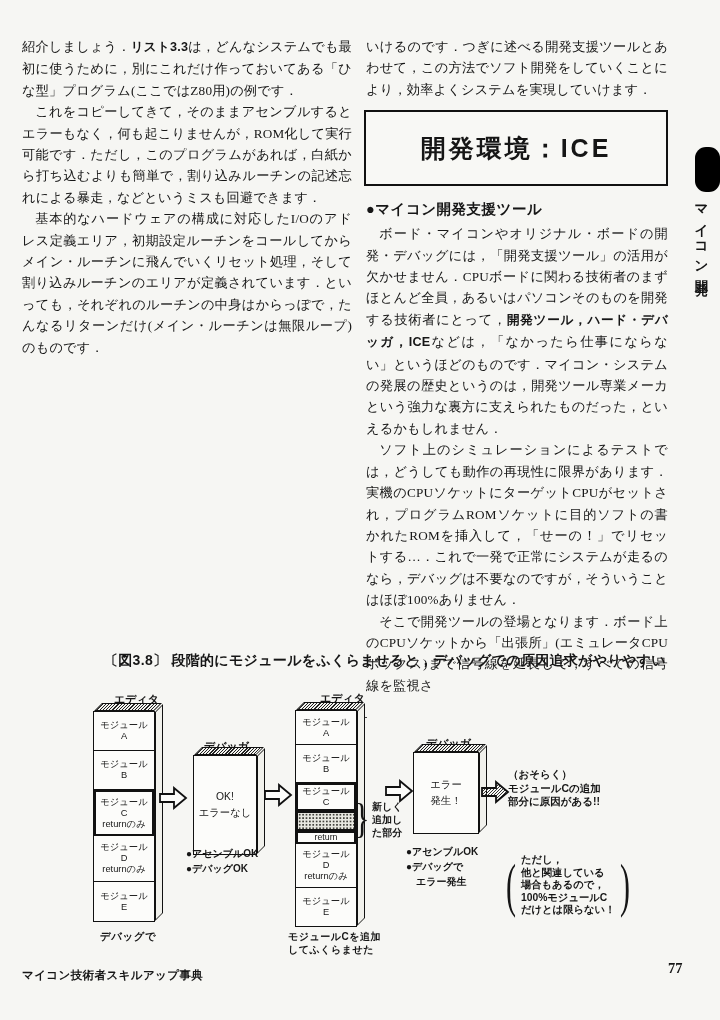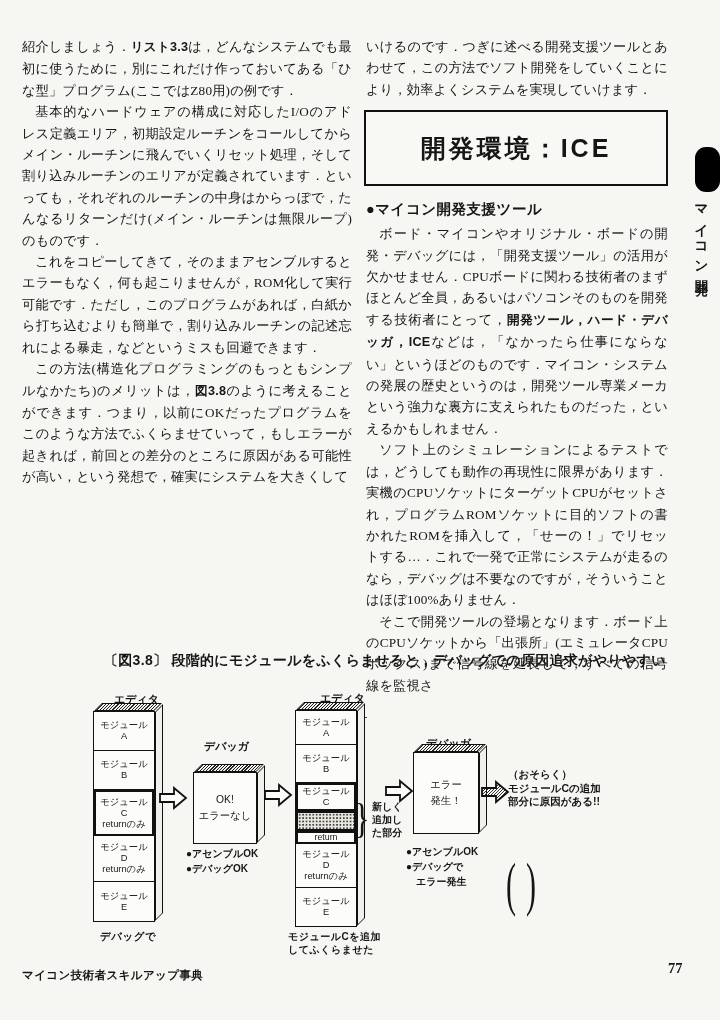--- a/index.html
+++ b/index.html
@@ -110,23 +110,22 @@
   }
   #page-number{left:668px;top:960px;font-size:14.5px;font-weight:700;}
 </style>
 </head>
 <body>
 
 <div class="abs" id="page-root" style="left:0;top:0;width:720px;height:1020px;">
 
   <div class="col" id="left-col">
     <p class="body-p"><span>紹介しましょう．</span><b>リスト3.3</b><span>は，どんなシステムでも最初に使うために，別にこれだけ作っておいてある「ひな型」プログラム(ここではZ80用)の例です．</span></p>
+    <p class="body-p indent">これをコピーしてきて，そのままアセンブルするとエラーもなく，何も起こりませんが，ROM化して実行可能です．ただし，このプログラムがあれば，白紙から打ち込むよりも簡単で，割り込みルーチンの記述忘れによる暴走，などというミスも回避できます．</p>
     <p class="body-p indent">基本的なハードウェアの構成に対応したI/Oのアドレス定義エリア，初期設定ルーチンをコールしてからメイン・ルーチンに飛んでいくリセット処理，そして割り込みルーチンのエリアが定義されています．といっても，それぞれのルーチンの中身はからっぽで，たんなるリターンだけ(メイン・ルーチンは無限ループ)のものです．</p>
-    <p class="body-p indent">これをコピーしてきて，そのままアセンブルするとエラーもなく，何も起こりませんが，ROM化して実行可能です．ただし，このプログラムがあれば，白紙から打ち込むよりも簡単で，割り込みルーチンの記述忘れによる暴走，などというミスも回避できます．</p>
-    <p class="body-p indent"><span>この方法(構造化プログラミングのもっともシンプルなかたち)のメリットは，</span><b>図3.8</b><span>のように考えることができます．つまり，以前にOKだったプログラムをこのような方法でふくらませていって，もしエラーが起きれば，前回との差分のところに原因がある可能性が高い，という発想で，確実にシステムを大きくして</span></p>
   </div>
 
   <div class="col" id="right-col">
     <p class="body-p">いけるのです．つぎに述べる開発支援ツールとあわせて，この方法でソフト開発をしていくことにより，効率よくシステムを実現していけます．</p>
     <div class="ice-box">
       <span>開発環境：ICE</span>
     </div>
     <h2 class="section-h">●マイコン開発支援ツール</h2>
     <p class="body-p indent"><span>ボード・マイコンやオリジナル・ボードの開発・デバッグには，「開発支援ツール」の活用が欠かせません．CPUボードに関わる技術者のまずほとんど全員，あるいはパソコンそのものを開発する技術者にとって，</span><b>開発ツール，ハード・デバッガ，ICE</b><span>などは，「なかったら仕事にならない」というほどのものです．マイコン・システムの発展の歴史というのは，開発ツール専業メーカという強力な裏方に支えられたものだった，といえるかもしれません．</span></p>
     <p class="body-p indent">ソフト上のシミュレーションによるテストでは，どうしても動作の再現性に限界があります．実機のCPUソケットにターゲットCPUがセットされ，プログラムROMソケットに目的ソフトの書かれたROMを挿入して，「せーの！」でリセットする…．これで一発で正常にシステムが走るのなら，デバッグは不要なのですが，そういうことはほぼ100%ありません．</p>
@@ -155,21 +154,21 @@
     <div class="cell" style="height:39px;">モジュール
 E</div>
   </div>
   <div class="fig-note state-label" style="left:100px;top:930px;">デバッグで</div>
 
   <svg class="arrow" style="left:158px;top:785px;" width="30" height="26" viewBox="0 0 30 26">
     <path d="M2 9 H16 V3 L28 13 L16 23 V17 H2 Z" fill="#fcfcfa" stroke="#111" stroke-width="1.8"></path>
   </svg>
 
   <div class="tool-label" style="left:202px;top:739px;">デバッガ</div>
-  <div class="box3d" style="left:193px;top:755px;width:64px;height:72px;margin-top:17px;">
+  <div class="box3d" style="left:193px;top:755px;width:64px;height:100px;">
     <div class="side-top"></div>
     <div class="side-right"></div>
     <div class="dbg-face">OK!
 エラーなし</div>
   </div>
   <div class="fig-note bullets" style="left:186px;top:846px;">●アセンブルOK
 ●デバッグOK</div>
 
   <svg class="arrow" style="left:263px;top:782px;" width="30" height="26" viewBox="0 0 30 26">
     <path d="M2 9 H16 V3 L28 13 L16 23 V17 H2 Z" fill="#fcfcfa" stroke="#111" stroke-width="1.8"></path>
@@ -222,19 +221,24 @@
       </pattern>
     </defs>
     <path d="M2 9 H16 V3 L28 13 L16 23 V17 H2 Z" fill="url(#hatch)" stroke="#111" stroke-width="1.8"></path>
   </svg>
 
   <div class="fig-note conclusion" style="left:508px;top:768px;">（おそらく）
 モジュールCの追加
 部分に原因がある!!</div>
   <div class="caveat" style="left:501px;top:854px;">
     <span class="paren">(</span>
+    <span class="caveat-text">ただし，
+他と関連している
+場合もあるので，
+100%モジュールC
+だけとは限らない！</span>
     <span class="paren">)</span>
   </div>
 
   <div class="abs" id="footer-title">マイコン技術者スキルアップ事典</div>
   <div class="abs" id="page-number">77</div>
 
 </div>
 
 </body></html>

